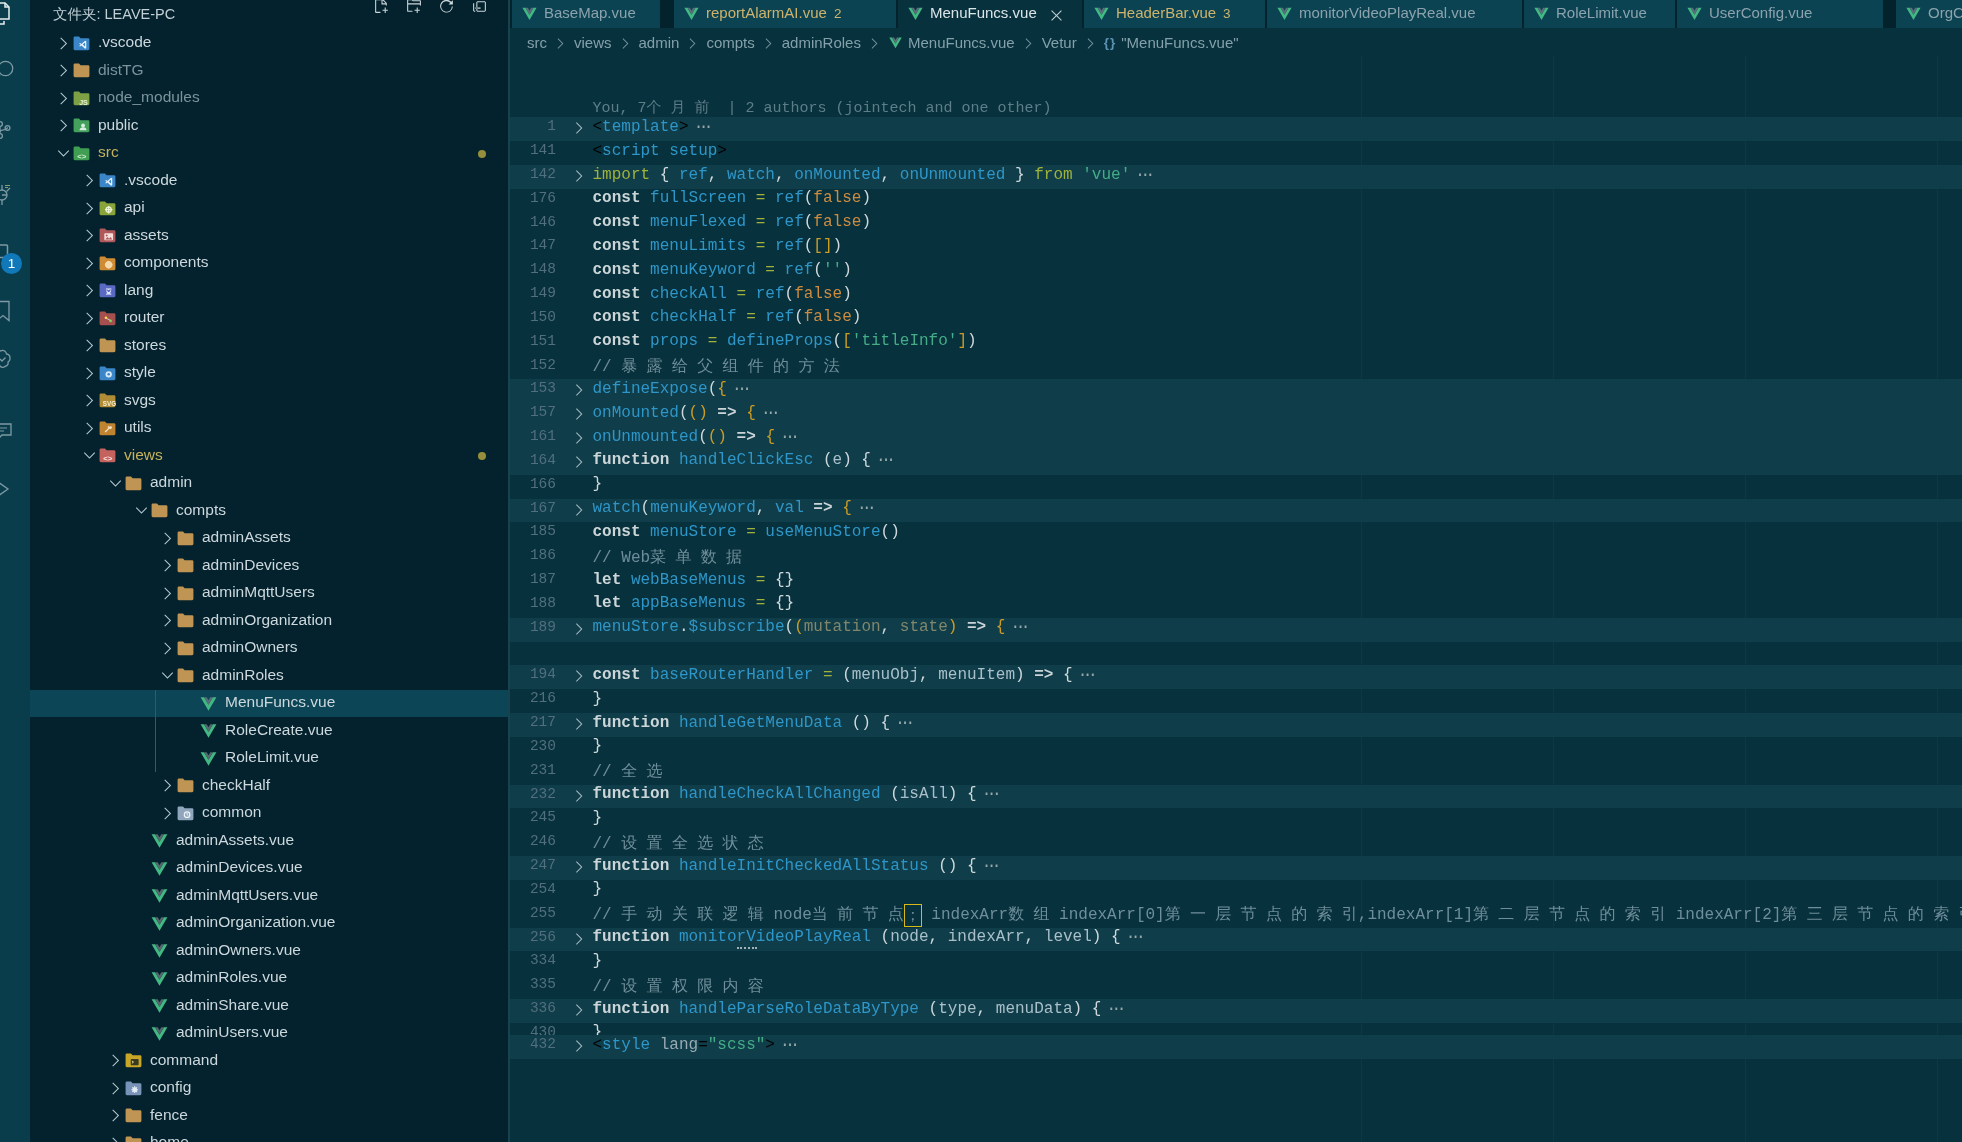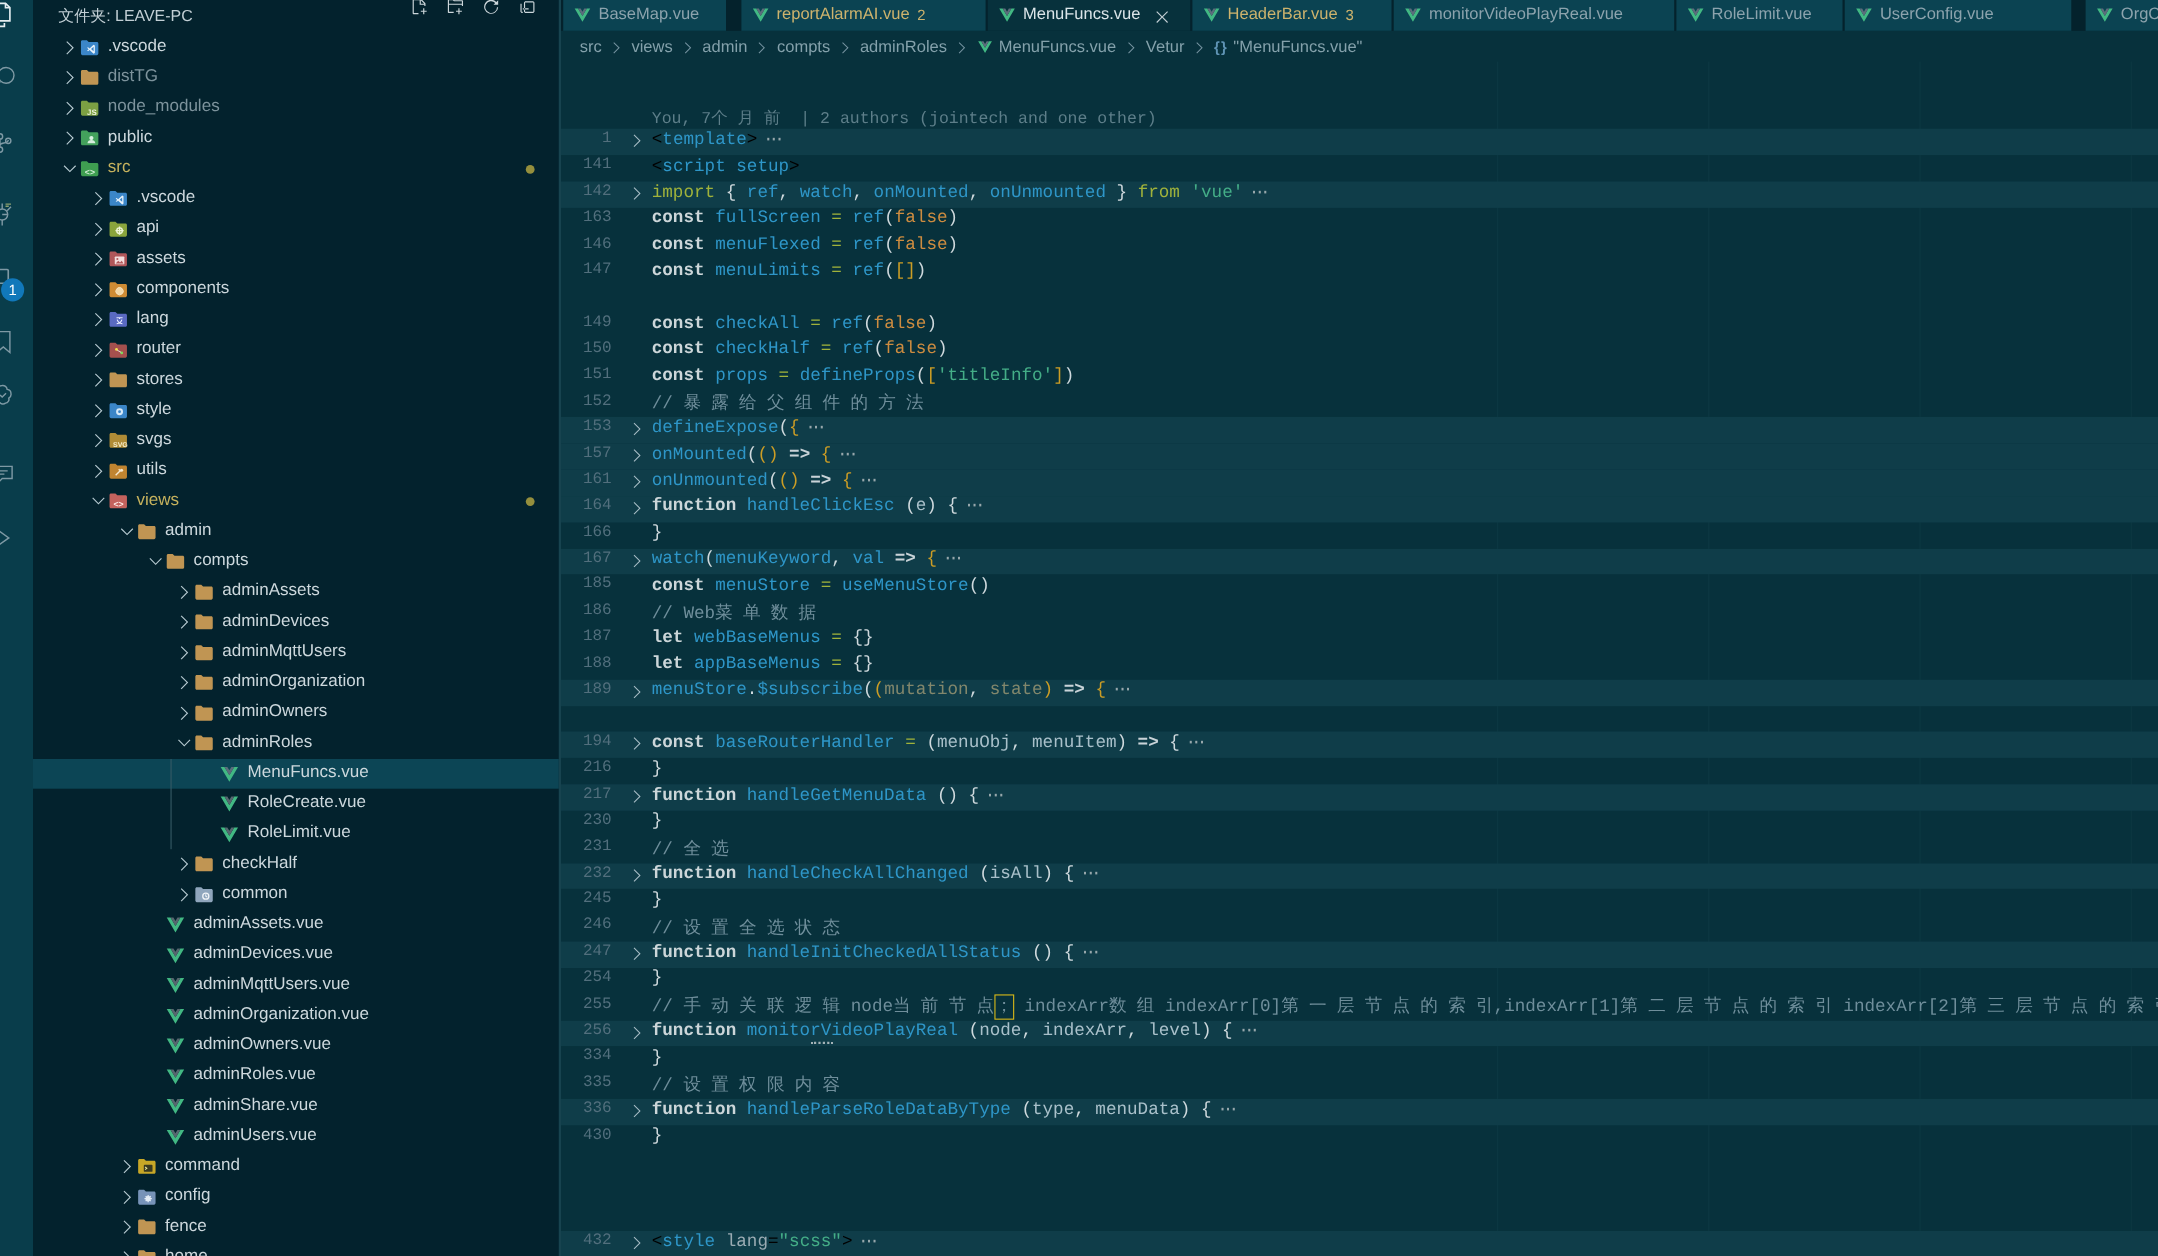--- a/index.html
+++ b/index.html
@@ -516,23 +516,24 @@
 <div class="ruler" style="left:1042.5px"></div>
 <div class="ruler" style="left:1234.5px"></div>
 <div class="ruler" style="left:1426.5px"></div>
 <div class="crow fold" style="top:117.3px"><b class="ln">1</b><s class="fc"><svg width="16" height="16" viewBox="0 0 16 16">
           <path d="M5.7 13.7L5 13l5-5-5-5 .7-.7L11.4 8z" fill="#a6bcc4"></path>
         </svg></s><span class="ct"><i class="tp">&lt;</i><i class="b">template</i><i class="tp">&gt;</i><i class="fd"> ···</i></span></div>
 <div class="crow" style="top:141.1px"><b class="ln">141</b><span class="ct"><i class="tp">&lt;</i><i class="b">script setup</i><i class="tp">&gt;</i></span></div>
 <div class="crow fold" style="top:165.0px"><b class="ln">142</b><s class="fc"><svg width="16" height="16" viewBox="0 0 16 16">
           <path d="M5.7 13.7L5 13l5-5-5-5 .7-.7L11.4 8z" fill="#a6bcc4"></path>
         </svg></s><span class="ct"><i class="ol">import</i><i class="w"> { </i><i class="b">ref</i><i class="w">, </i><i class="b">watch</i><i class="w">, </i><i class="b">onMounted</i><i class="w">, </i><i class="b">onUnmounted</i><i class="w"> } </i><i class="ol">from</i><i class="g"> 'vue'</i><i class="fd"> ···</i></span></div>
-<div class="crow" style="top:188.8px"><b class="ln">163</b><span class="ct"><i class="kw">const</i><i class="b"> fullScreen </i><i class="ol">=</i><i class="b"> ref</i><i class="w">(</i><i class="o">false</i><i class="w">)</i></span></div>
+<div class="crow" style="top:188.8px"><b class="ln">176</b><span class="ct"><i class="kw">const</i><i class="b"> fullScreen </i><i class="ol">=</i><i class="b"> ref</i><i class="w">(</i><i class="o">false</i><i class="w">)</i></span></div>
 <div class="crow" style="top:212.6px"><b class="ln">146</b><span class="ct"><i class="kw">const</i><i class="b"> menuFlexed </i><i class="ol">=</i><i class="b"> ref</i><i class="w">(</i><i class="o">false</i><i class="w">)</i></span></div>
 <div class="crow" style="top:236.4px"><b class="ln">147</b><span class="ct"><i class="kw">const</i><i class="b"> menuLimits </i><i class="ol">=</i><i class="b"> ref</i><i class="w">(</i><i class="gd">[]</i><i class="w">)</i></span></div>
+<div class="crow" style="top:260.3px"><b class="ln">148</b><span class="ct"><i class="kw">const</i><i class="b"> menuKeyword </i><i class="ol">=</i><i class="b"> ref</i><i class="w">(</i><i class="g">''</i><i class="w">)</i></span></div>
 <div class="crow" style="top:284.1px"><b class="ln">149</b><span class="ct"><i class="kw">const</i><i class="b"> checkAll </i><i class="ol">=</i><i class="b"> ref</i><i class="w">(</i><i class="o">false</i><i class="w">)</i></span></div>
 <div class="crow" style="top:307.9px"><b class="ln">150</b><span class="ct"><i class="kw">const</i><i class="b"> checkHalf </i><i class="ol">=</i><i class="b"> ref</i><i class="w">(</i><i class="o">false</i><i class="w">)</i></span></div>
 <div class="crow" style="top:331.8px"><b class="ln">151</b><span class="ct"><i class="kw">const</i><i class="b"> props </i><i class="ol">=</i><i class="b"> defineProps</i><i class="w">(</i><i class="gd">[</i><i class="g">'titleInfo'</i><i class="gd">]</i><i class="w">)</i></span></div>
 <div class="crow" style="top:355.6px"><b class="ln">152</b><span class="ct"><i class="cm">// </i><i class="cm cj">暴露给父组件的方法</i></span></div>
 <div class="crow fold" style="top:379.4px"><b class="ln">153</b><s class="fc"><svg width="16" height="16" viewBox="0 0 16 16">
           <path d="M5.7 13.7L5 13l5-5-5-5 .7-.7L11.4 8z" fill="#a6bcc4"></path>
         </svg></s><span class="ct"><i class="b">defineExpose</i><i class="w">(</i><i class="gd">{</i><i class="fd"> ···</i></span></div>
 <div class="crow fold" style="top:403.3px"><b class="ln">157</b><s class="fc"><svg width="16" height="16" viewBox="0 0 16 16">
           <path d="M5.7 13.7L5 13l5-5-5-5 .7-.7L11.4 8z" fill="#a6bcc4"></path>
         </svg></s><span class="ct"><i class="b">onMounted</i><i class="w">(</i><i class="gd">(</i><i class="gd">)</i><i class="w"> </i><i class="ar">=&gt;</i><i class="w"> </i><i class="gd">{</i><i class="fd"> ···</i></span></div>
@@ -574,21 +575,21 @@
 <div class="crow" style="top:903.7px"><b class="ln">255</b><span class="ct"><i class="cm">// </i><i class="cm cj">手动关联逻辑</i><i class="cm"> node</i><i class="cm cj">当前节点</i><i class="cm ub">；</i><i class="cm"> indexArr</i><i class="cm cj">数组</i><i class="cm"> indexArr[0]</i><i class="cm cj">第一层节点的索引</i><i class="cm">,indexArr[1]</i><i class="cm cj">第二层节点的索引</i><i class="cm"> indexArr[2]</i><i class="cm cj">第三层节点的索引</i></span></div>
 <div class="crow fold" style="top:927.5px"><b class="ln">256</b><s class="fc"><svg width="16" height="16" viewBox="0 0 16 16">
           <path d="M5.7 13.7L5 13l5-5-5-5 .7-.7L11.4 8z" fill="#a6bcc4"></path>
         </svg></s><span class="ct"><i class="kw">function</i><i class="b"> monitorVideoPlayReal </i><i class="w">(</i><i class="p">node</i><i class="w">, </i><i class="p">indexArr</i><i class="w">, </i><i class="p">level</i><i class="w">) {</i><i class="fd"> ···</i><i class="spell"></i></span></div>
 <div class="crow" style="top:951.3px"><b class="ln">334</b><span class="ct"><i class="w">}</i></span></div>
 <div class="crow" style="top:975.2px"><b class="ln">335</b><span class="ct"><i class="cm">// </i><i class="cm cj">设置权限内容</i></span></div>
 <div class="crow fold" style="top:999.0px"><b class="ln">336</b><s class="fc"><svg width="16" height="16" viewBox="0 0 16 16">
           <path d="M5.7 13.7L5 13l5-5-5-5 .7-.7L11.4 8z" fill="#a6bcc4"></path>
         </svg></s><span class="ct"><i class="kw">function</i><i class="b"> handleParseRoleDataByType </i><i class="w">(</i><i class="p">type</i><i class="w">, </i><i class="p">menuData</i><i class="w">) {</i><i class="fd"> ···</i></span></div>
 <div class="crow" style="top:1022.8px"><b class="ln">430</b><span class="ct"><i class="w">}</i></span></div>
-<div class="crow fold" style="top:1119px"><b class="ln">432</b><s class="fc"><svg width="16" height="16" viewBox="0 0 16 16">
+<div class="crow fold" style="top:1035px"><b class="ln">432</b><s class="fc"><svg width="16" height="16" viewBox="0 0 16 16">
           <path d="M5.7 13.7L5 13l5-5-5-5 .7-.7L11.4 8z" fill="#a6bcc4"></path>
         </svg></s><span class="ct"><i class="tp">&lt;</i><i class="b">style </i><i class="sl">lang</i><i class="tp">=</i><i class="g">"scss"</i><i class="tp">&gt;</i><i class="fd"> ···</i></span></div>
 <div id="blame">You, 7<span style="letter-spacing:9px">个月前</span> | 2 authors (jointech and one other)</div>
 <div id="tabbar">
 <div class="tab" style="left:2px;width:148px">
         <svg width="19" height="19" viewBox="0 0 24 24">
           <path fill="#42b883" d="M2 4h4.4L12 13.6 17.6 4H22L12 21z"></path>
           <path fill="#5c6d7c" d="M6.4 4h3.3L12 8l2.3-4h3.3L12 13.6z"></path>
         </svg>
         <span>BaseMap.vue</span>

